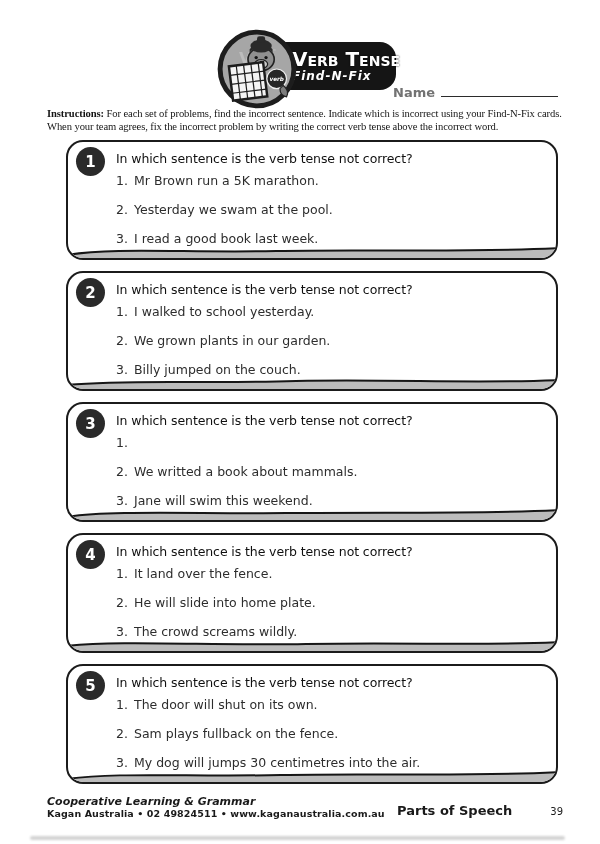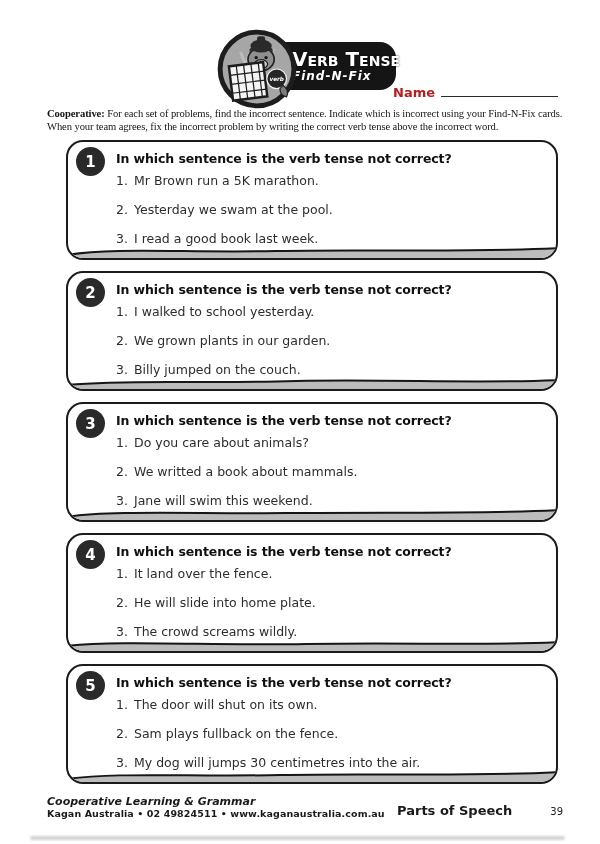--- a/index.html
+++ b/index.html
@@ -35,21 +35,21 @@
     color: #ffffff; font-style: italic; font-weight: bold;
     font-size: 12px; line-height: 15px; letter-spacing: 1px;
     white-space: nowrap;
   }
   .logo {
     position: absolute; left: 216px; top: 28px;
     width: 82px; height: 82px; z-index: 2;
   }
   .name-row {
     position: absolute; left: 393px; top: 84px;
-    font-size: 13px; font-weight: bold; color: #b91c1c;
+    font-size: 13px; font-weight: bold; color: #737373;
     white-space: nowrap;
   }
   .name-line {
     display: inline-block; width: 117px; height: 13px;
     border-bottom: 1.5px solid #2b2b2b; margin-left: 6px;
   }
 
   
   .instructions {
     position: absolute; left: 47px; top: 107px; width: 520px;
@@ -72,21 +72,21 @@
   }
   .badge {
     position: absolute; left: 8px; top: 5px;
     width: 29px; height: 29px; border-radius: 50%;
     background: #2a2a2a;
     display: flex; align-items: center; justify-content: center;
   }
   .badge span { color: #ffffff; font-weight: bold; font-size: 15px; }
   .q {
     margin: 9px 10px 0 48px;
-    font-size: 12.5px; font-weight: bold; color: #101010;
+    font-size: 12.5px; font-weight: normal; color: #101010;
     letter-spacing: -0.1px;
   }
   .items { margin: 7px 10px 0 48px; }
   .item { display: flex; height: 29px; align-items: flex-start; font-size: 12.5px; color: #2d2d2d; }
   .item .num { width: 18px; flex: 0 0 18px; }
   .shadow-band { position: absolute; left: -2px; bottom: -1px; width: 496px; height: 15px; display: block; }
 
   
   .footer-left {
     position: absolute; left: 47px; top: 795px;
@@ -149,21 +149,21 @@
     <circle cx="74" cy="62" r="12" fill="#262626" stroke="#eeeeee" stroke-width="1.5"></circle>
     <text x="74" y="65" text-anchor="middle" font-size="7" font-style="italic" font-weight="bold" fill="#ffffff" font-family="DejaVu Sans, sans-serif">verb</text>
     <path d="M82 70 Q90 76 86 84 Q78 82 78 74 Z" fill="#7d7d7d" stroke="#222222" stroke-width="1.5"></path>
   </svg>
 
   <div class="name-row">
     <span>Name</span><span class="name-line"></span>
   </div>
 
   <div class="instructions">
-    <div><b>Cooperative:</b> <span>For each set of problems, find the incorrect sentence. Indicate which is incorrect using your Find-N-Fix cards.</span></div>
+    <div><b>Instructions:</b> <span>For each set of problems, find the incorrect sentence. Indicate which is incorrect using your Find-N-Fix cards.</span></div>
     <div>When your team agrees, fix the incorrect problem by writing the correct verb tense above the incorrect word.</div>
   </div>
 
   <div class="cards">
 
     <section class="card">
       <div class="badge">
           <span>1</span>
         </div>
       <div class="q">In which sentence is the verb tense not correct?</div>
@@ -213,21 +213,20 @@
     </section>
 
     <section class="card">
       <div class="badge">
           <span>3</span>
         </div>
       <div class="q">In which sentence is the verb tense not correct?</div>
       <div class="items">
         <div class="item">
             <span class="num">1.</span>
-            <span>Do you care about animals?</span>
           </div>
         <div class="item">
             <span class="num">2.</span>
             <span>We writted a book about mammals.</span>
           </div>
         <div class="item">
             <span class="num">3.</span>
             <span>Jane will swim this weekend.</span>
           </div>
       </div>

